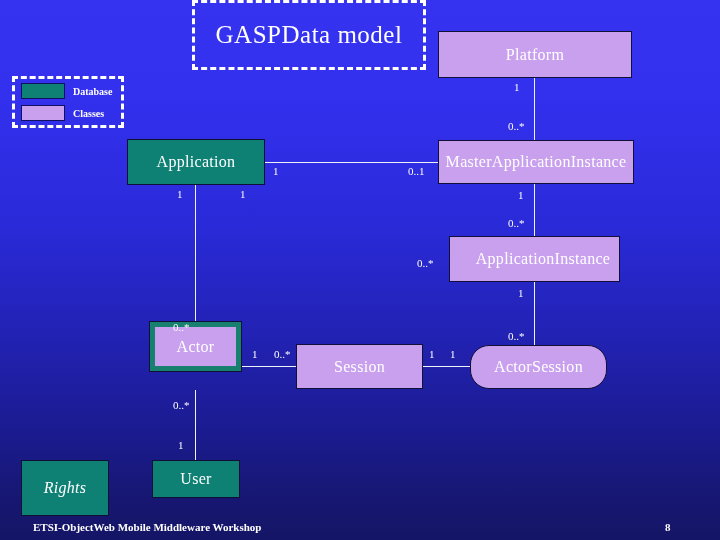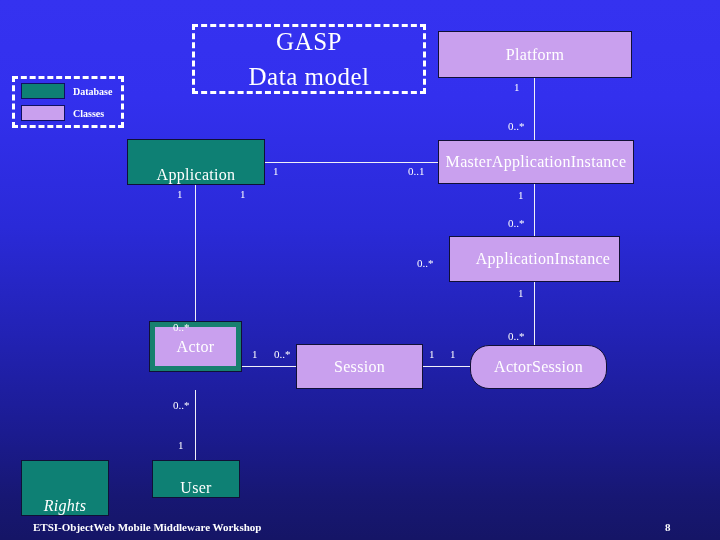--- a/index.html
+++ b/index.html
@@ -23,29 +23,28 @@
         #151566 100%);
     font-family: "Liberation Serif", "DejaVu Serif", serif;
     color: #ffffff;
     -webkit-font-smoothing: none;
   }
 
   
   .title-box {
     position: absolute;
     left: 192px;
-    top: 24px;
+    top: 0;
     width: 234px;
     height: 70px;
     border: 3px dashed #ffffff;
     box-sizing: border-box;
     display: flex;
-    flex-direction: column;
     align-items: center;
-    justify-content: space-between;
+    justify-content: center;
     line-height: 1.18;
   }
   .title-line {
     font-size: 25px;
     color: #ffffff;
     letter-spacing: 0.5px;
   }
 
   
   .legend-box {
@@ -86,21 +85,21 @@
     display: flex;
     align-items: center;
     justify-content: center;
     border: 1px solid #101036;
     color: #ffffff;
     font-size: 16px;
     letter-spacing: 0.3px;
     white-space: nowrap;
     z-index: 3;
   }
-  .node.db   { background: #0e8074; align-items: flex-end; }
+  .node.db   { background: #0e8074; }
   .node.cls  { background: #c9a0ee; }
   .node.both {
     background: #c9a0ee;
     border: 5px solid #17806f;
     outline: 1px solid #101036;
     outline-offset: 0px;
   }
 
   
   .line {

